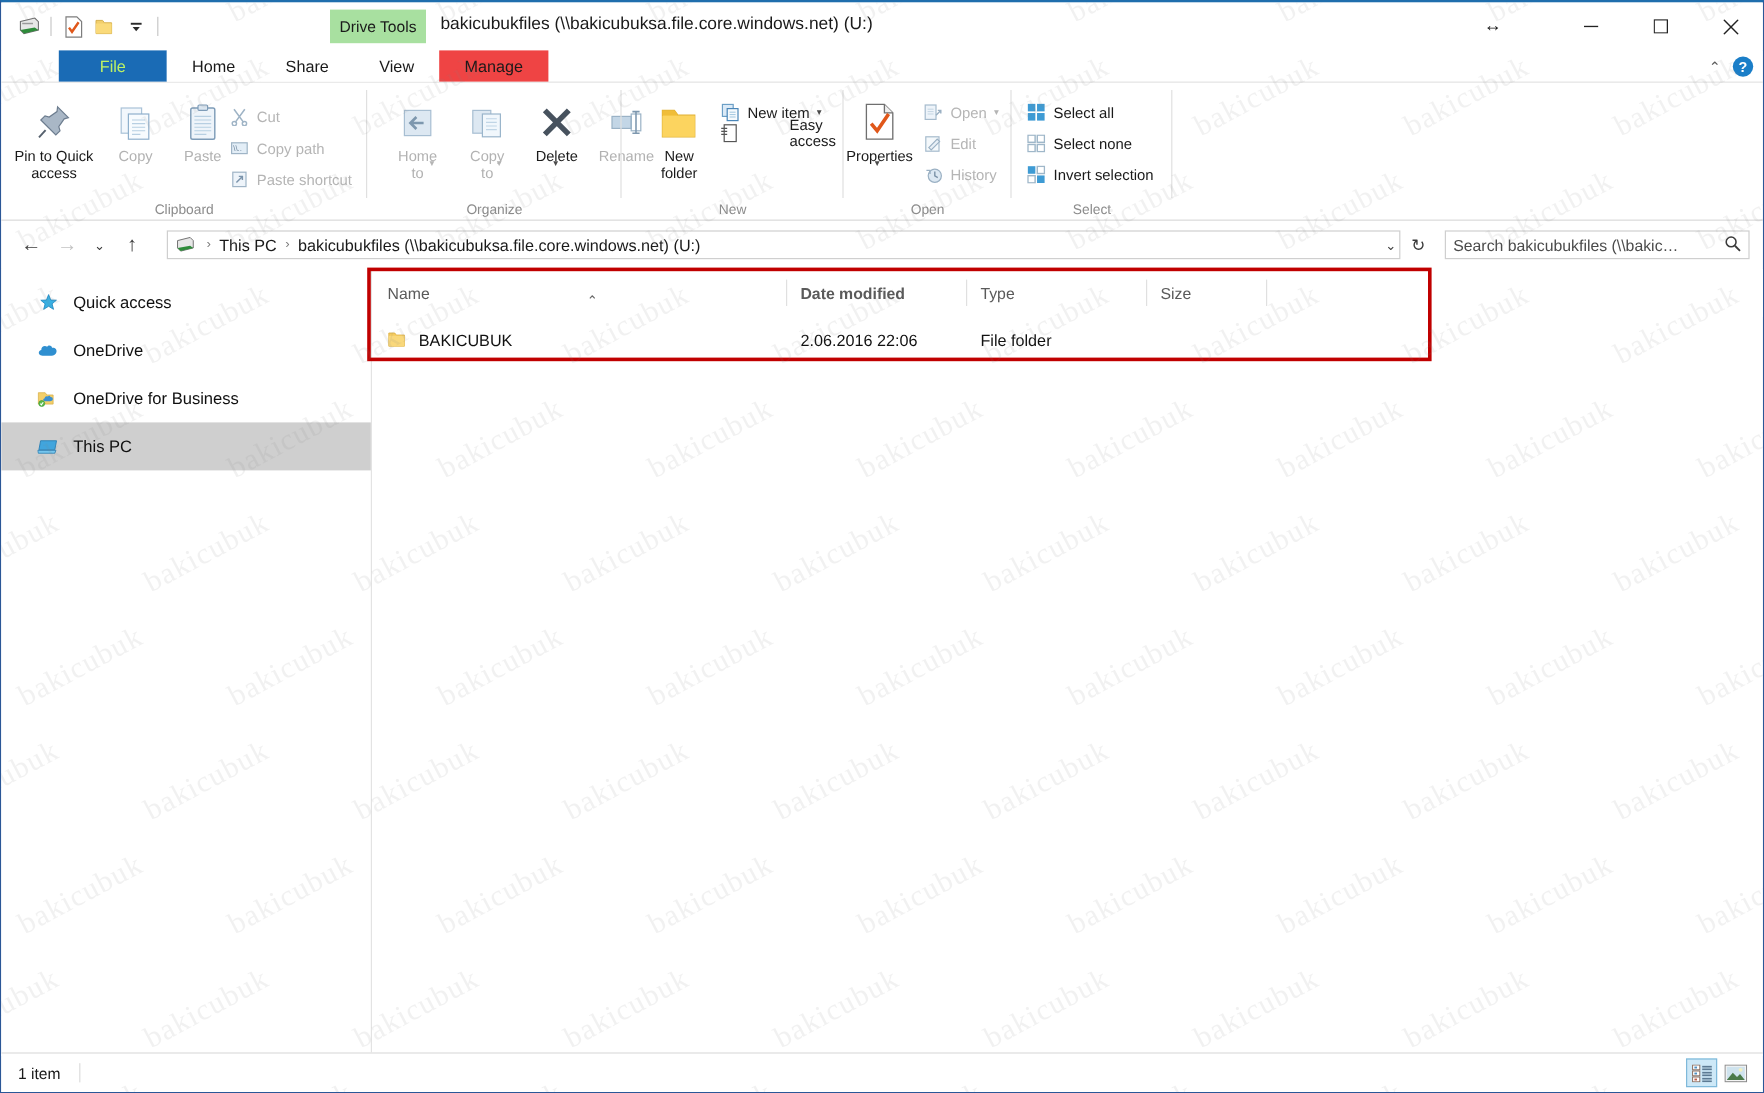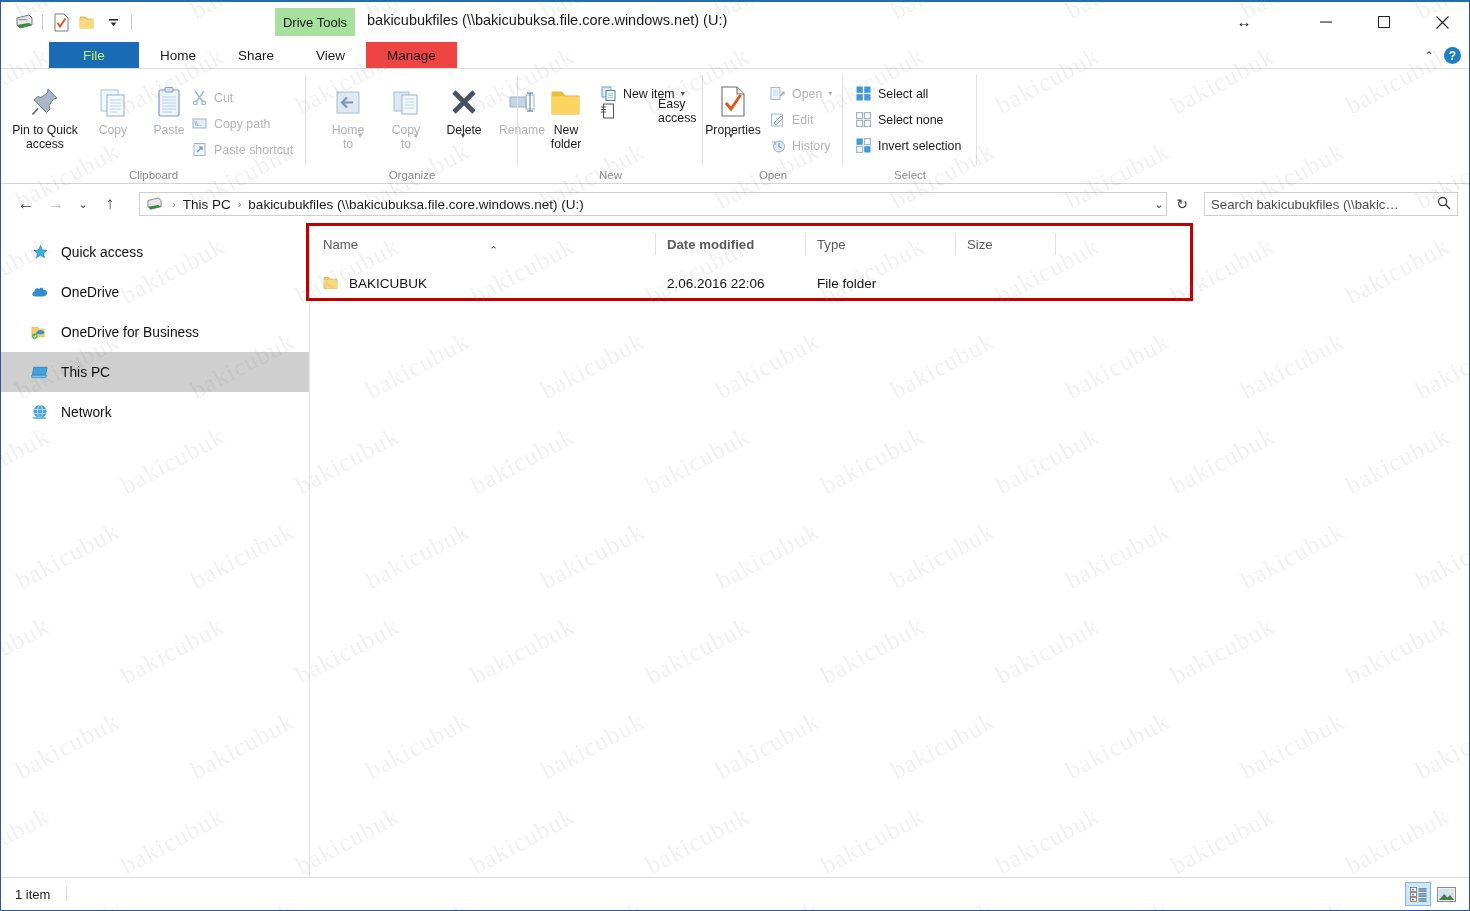--- a/index.html
+++ b/index.html
@@ -576,31 +576,20 @@
       <span>OneDrive for Business</span>
     </div>
     <div class="nav-item selected">
       <span class="ni">
         <svg width="19" height="15" viewBox="0 0 19 15">
           <path d="M3 2 H17 L15.5 10 H1.5 Z" fill="#41a5dd" stroke="#2a7fb4" stroke-width="0.8"></path>
           <path d="M0.5 10.5 H16.5 L15.5 13 H1 Z" fill="#77c6ee" stroke="#2a7fb4" stroke-width="0.7"></path>
         </svg>
       </span>
       <span>This PC</span>
-    </div>
-    <div class="nav-item">
-      <span class="ni">
-        <svg width="18" height="16" viewBox="0 0 18 16">
-          <circle cx="9" cy="7.5" r="6" fill="#4aa7dd" stroke="#2a7fb4" stroke-width="0.8"></circle>
-          <ellipse cx="9" cy="7.5" rx="2.6" ry="6" fill="none" stroke="#bfe4f7" stroke-width="0.8"></ellipse>
-          <path d="M3.2 5.5 H14.8 M3.2 9.5 H14.8" stroke="#bfe4f7" stroke-width="0.8"></path>
-          <path d="M1 13 H14 L16 15 H3 Z" fill="#6cbfe8"></path>
-        </svg>
-      </span>
-      <span>Network</span>
     </div>
   </div>
 
   <div class="content">
     <div class="colhead">
       <div class="col" style="width:344px;">
         <span>Name</span>
         <span class="sort-arrow">⌃</span>
       </div>
       <div class="col" style="width:150px;font-weight:bold;">

